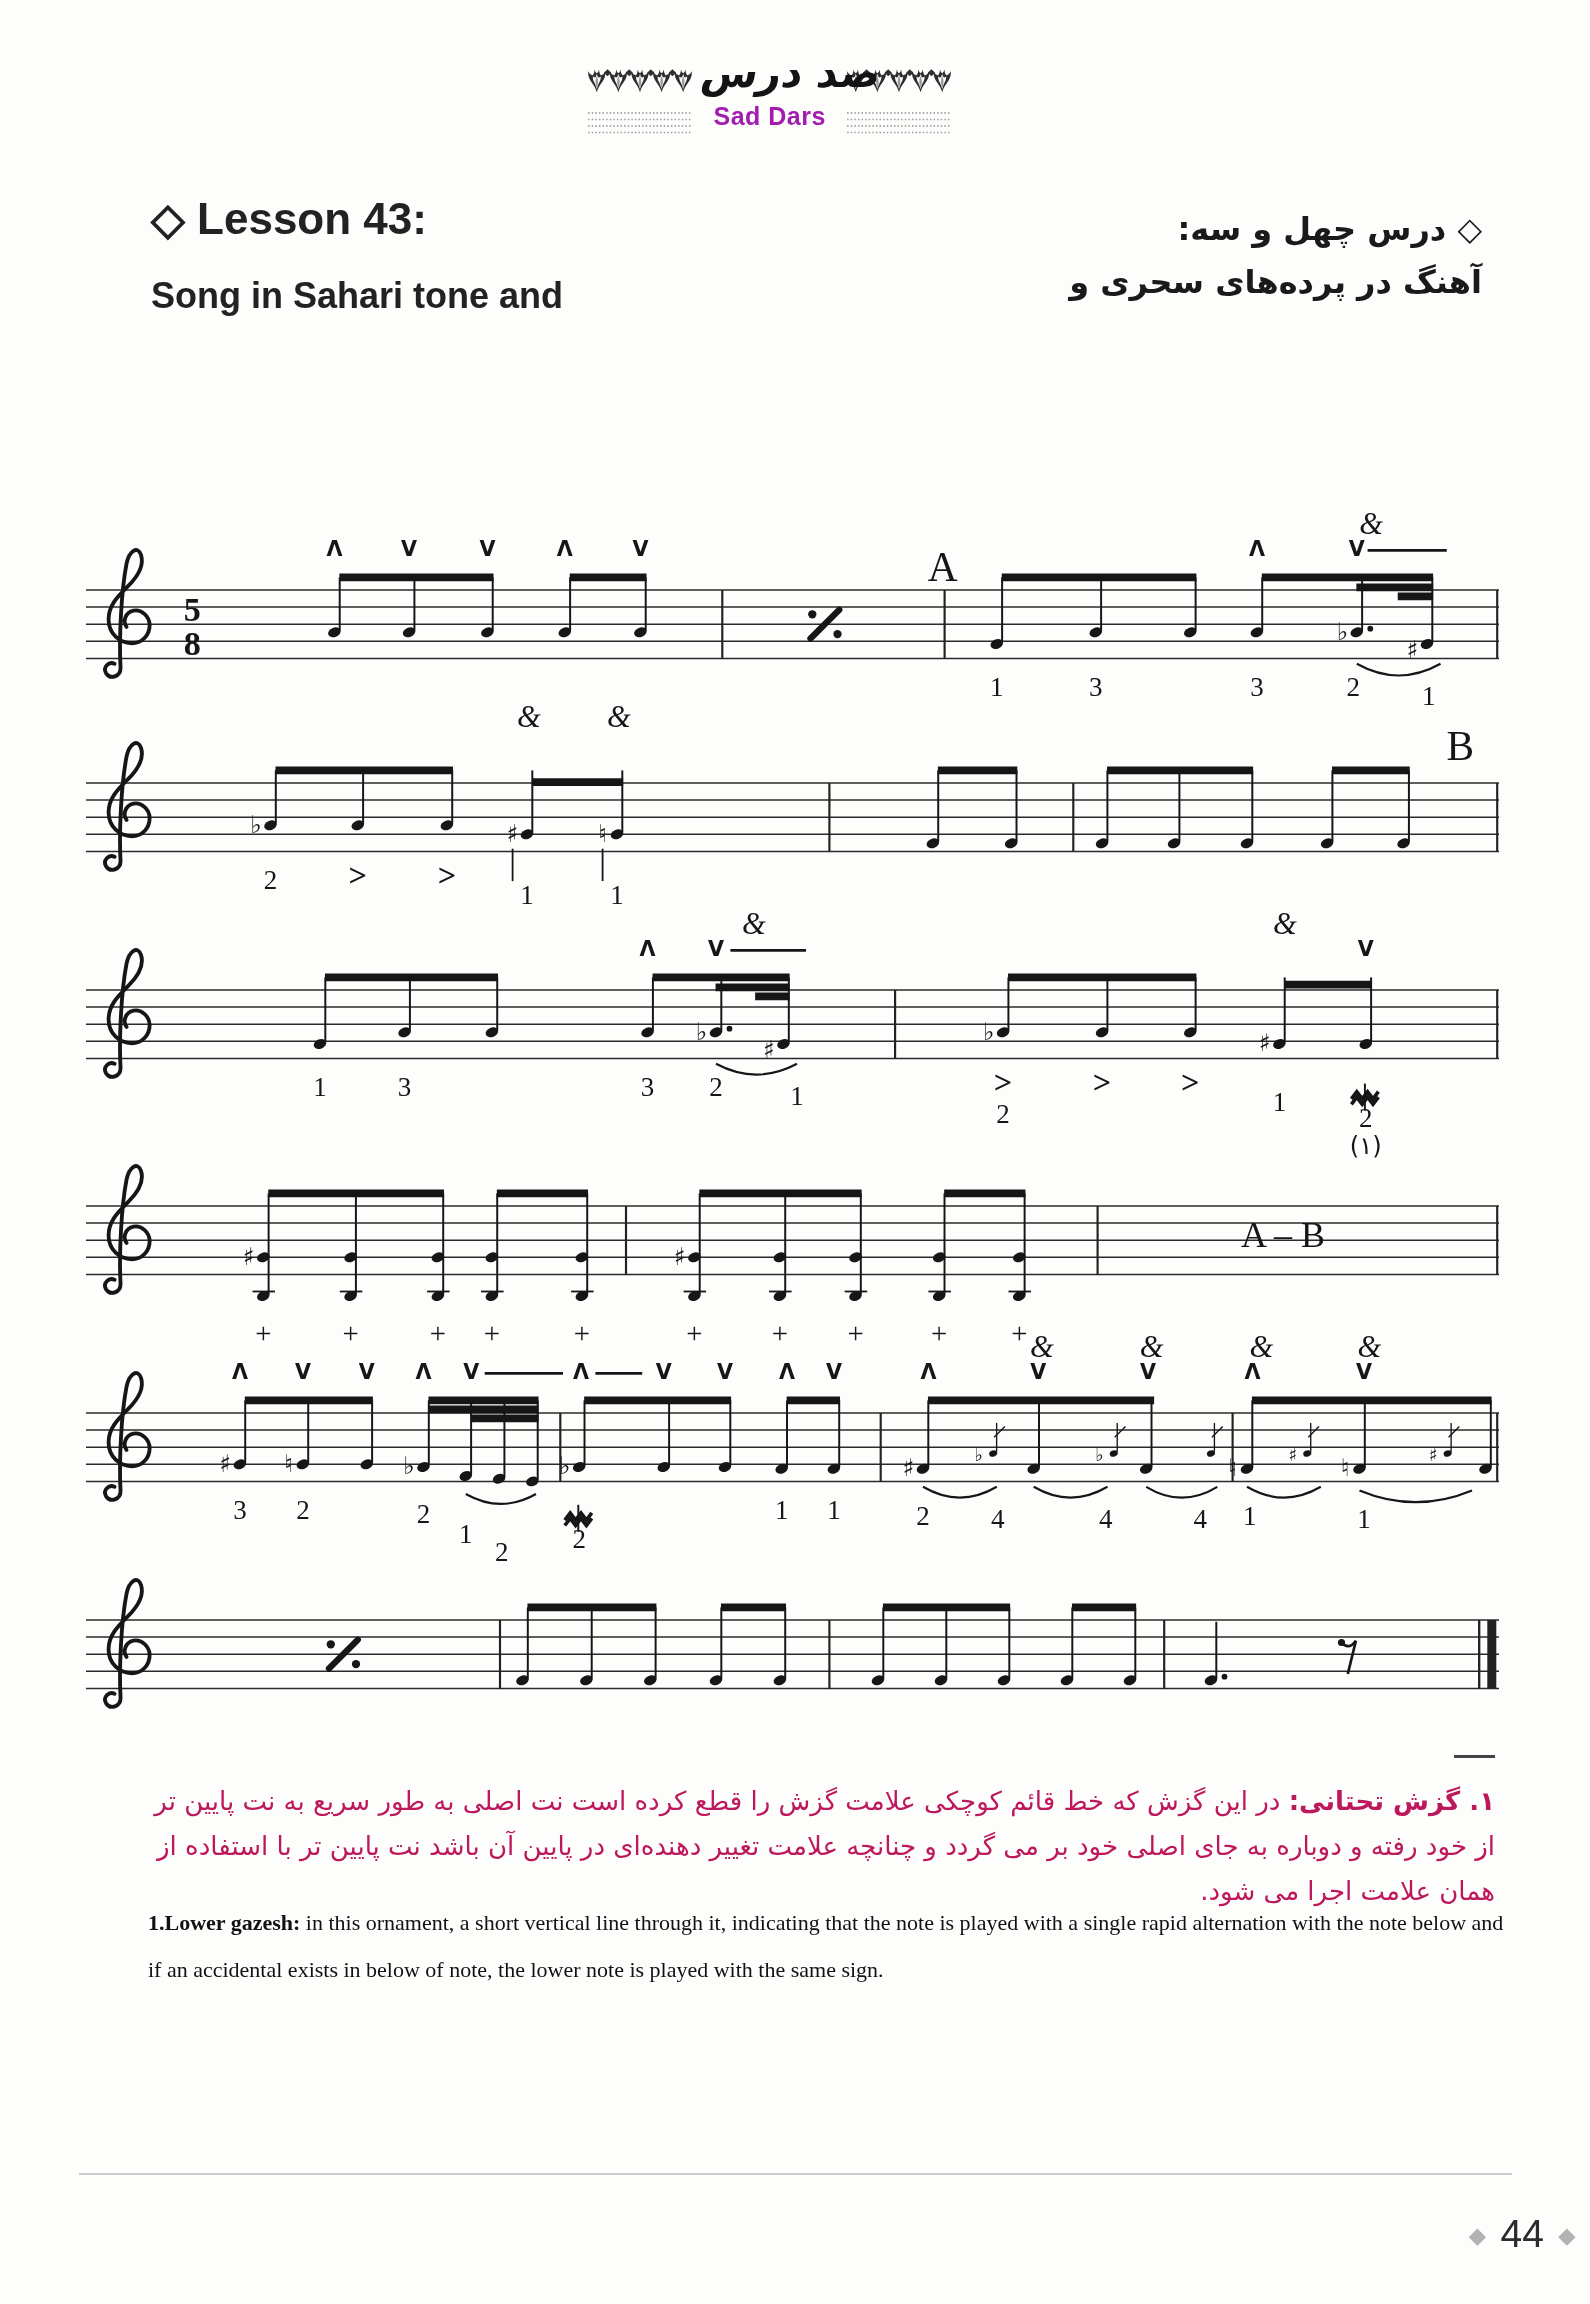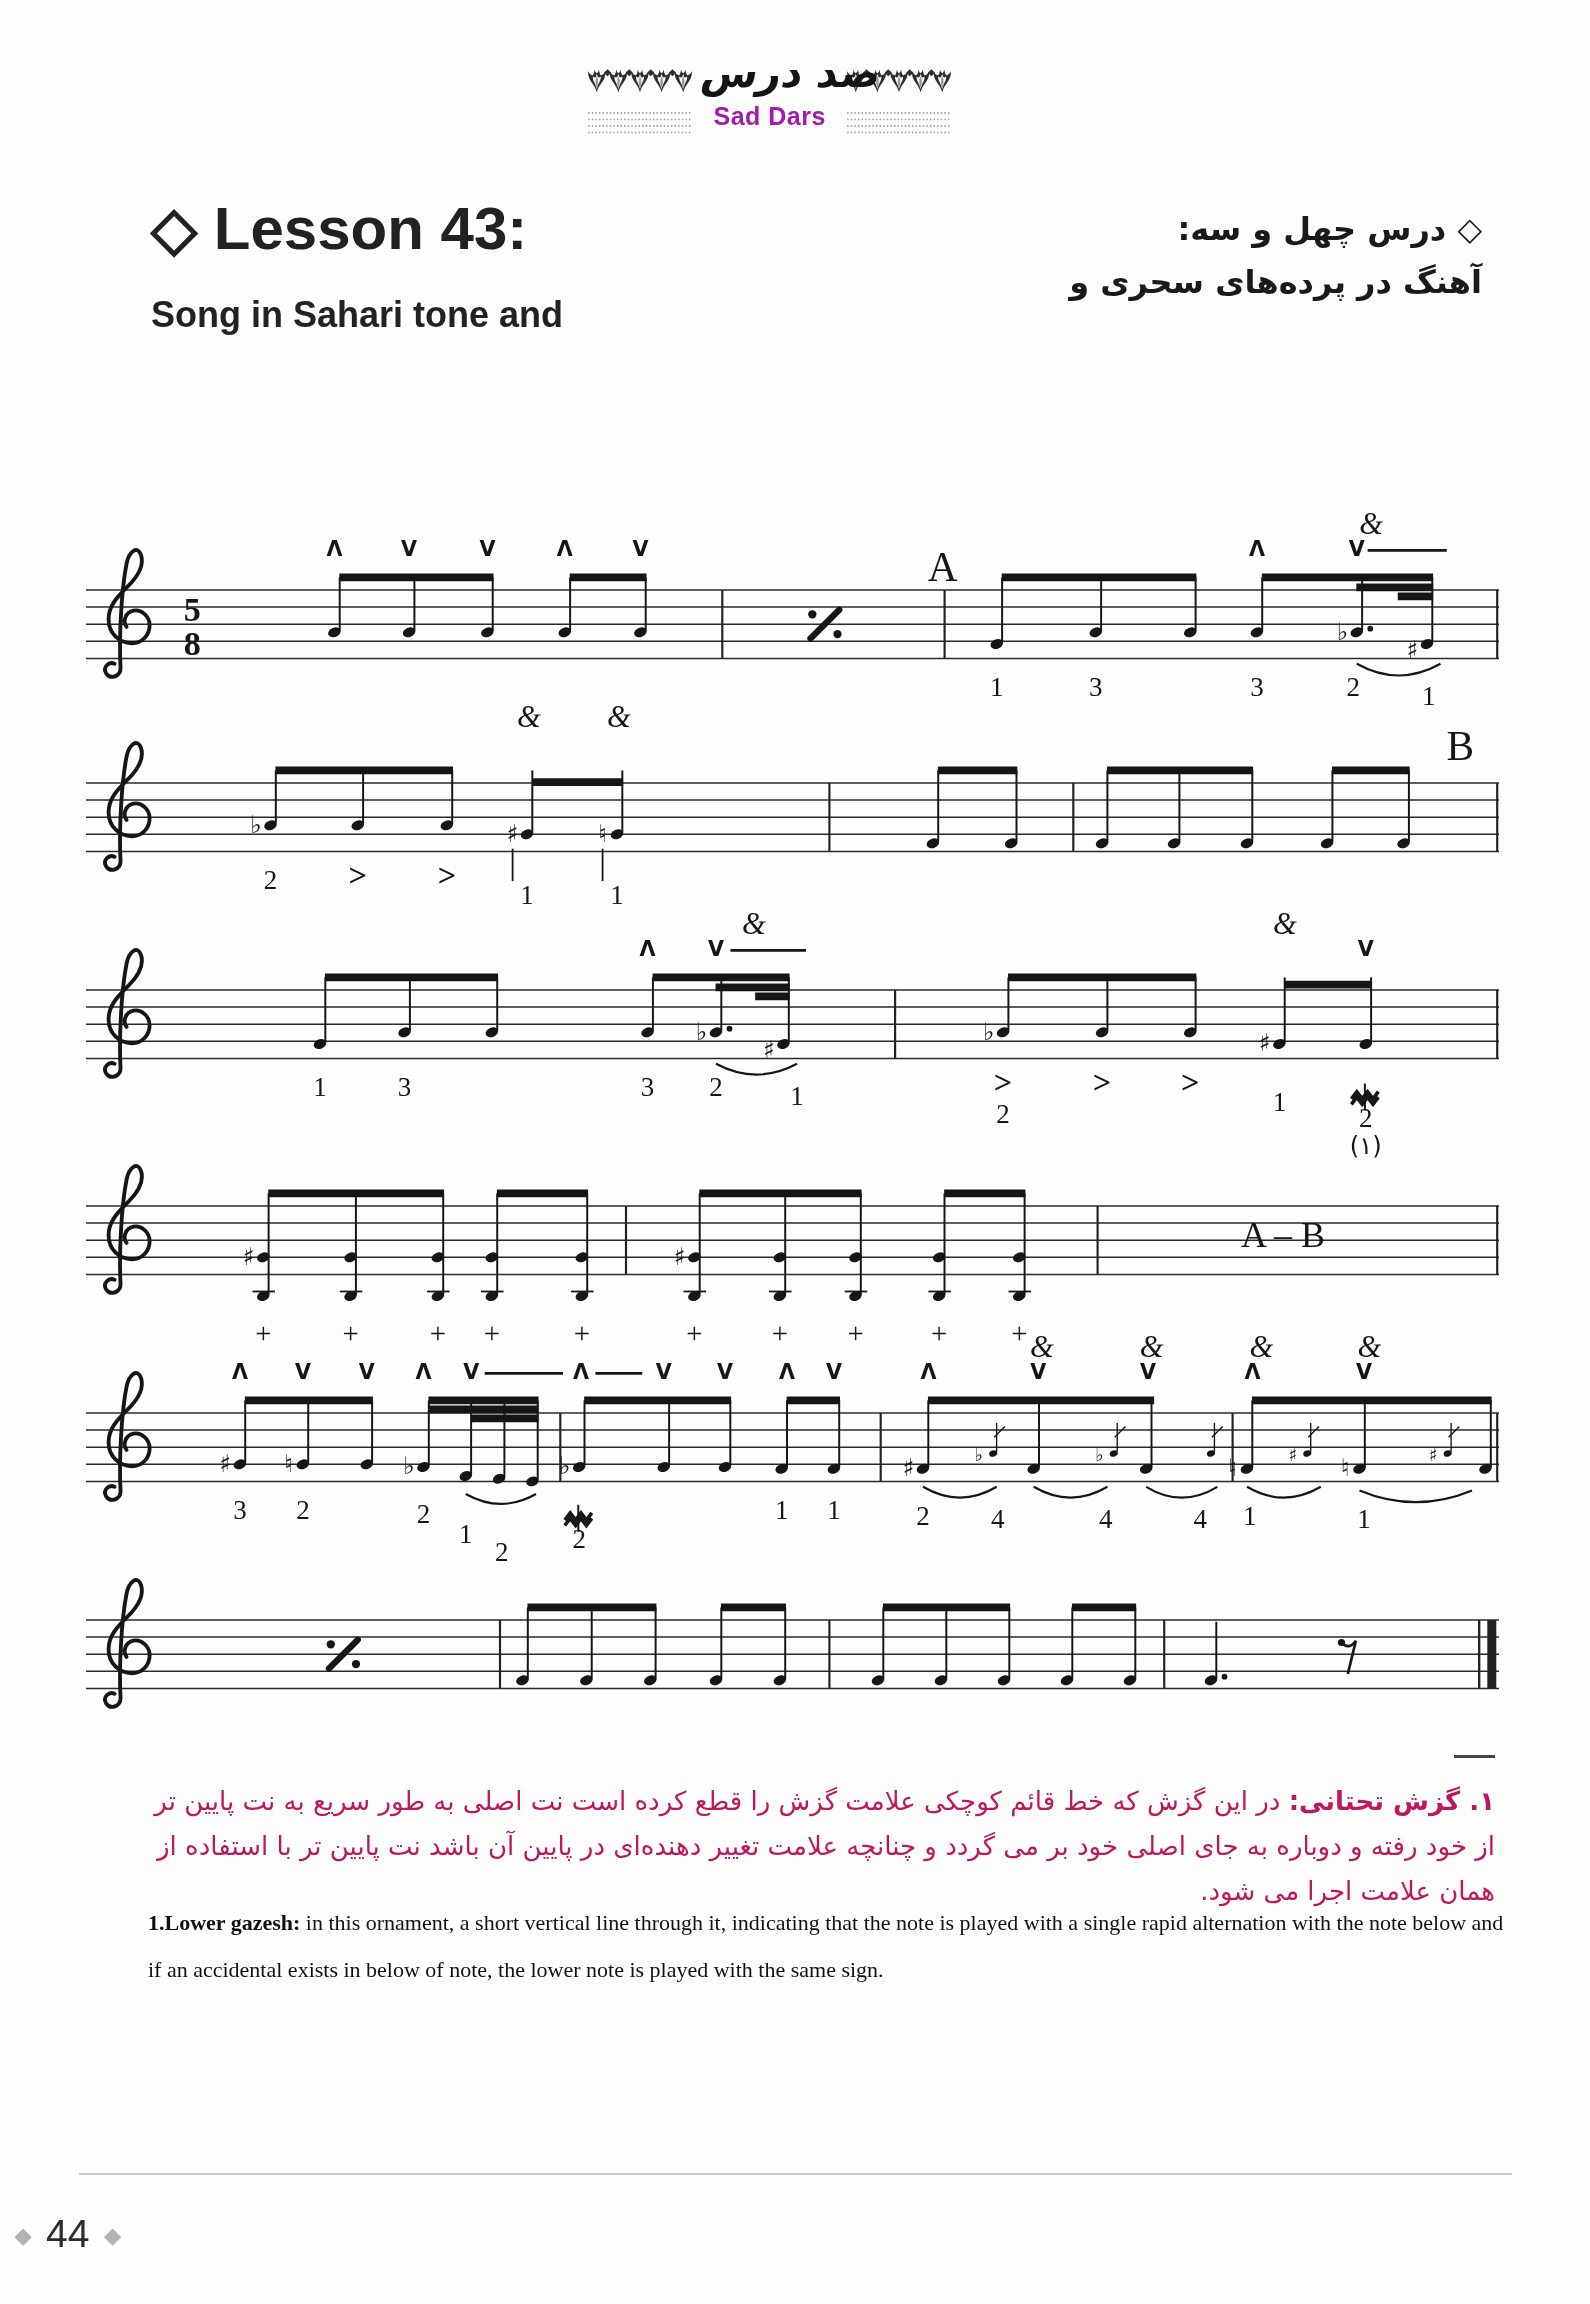--- a/index.html
+++ b/index.html
@@ -6,34 +6,34 @@
 html,body{margin:0;padding:0}
 body{width:1590px;height:2304px;position:relative;background:#fdfdfc;color:#1a1a1a;
      font-family:"Liberation Sans",sans-serif;overflow:hidden}
 .header{position:absolute;top:49px;left:585px;display:flex;align-items:flex-start}
 .orn{margin-top:18px}
 .logo-center{width:135px;text-align:center;margin:0 7.2px}
 .callig{font-family:"DejaVu Sans",sans-serif;font-weight:bold;font-size:41px;white-space:nowrap;
         transform:skewX(-10deg);color:#141414}
 .sadars{font-weight:bold;font-size:25px;margin-top:5px;color:#a21caf;letter-spacing:0.5px}
 .title-en{position:absolute;left:151px;top:193px;font-weight:bold;color:#222}
-.title-en .h{font-size:60px;margin-bottom:25px}
+.title-en .h{font-size:44px;margin-bottom:25px}
 .title-en .l{font-size:36px;line-height:54px}
 .title-fa{position:absolute;right:108px;top:203px;text-align:right;direction:rtl;
           font-family:"DejaVu Sans",sans-serif;font-weight:bold;font-size:32px;line-height:53px;color:#1a1a1a}
 .sys{position:absolute;left:86px}
 .fnsep{position:absolute;top:1755px;right:95px;width:41px;height:2.7px;background:#444}
 .fa-note{position:absolute;top:1779px;left:142px;right:95px;direction:rtl;text-align:right;
          font-family:"DejaVu Sans",sans-serif;font-size:26px;line-height:45px;color:#be185d}
 .fa-note b{font-weight:bold}
 .en-note{position:absolute;top:1899px;left:148px;width:1364px;font-family:"Liberation Serif",serif;
          font-size:22px;line-height:47px;color:#111}
 .en-note b{font-weight:bold}
 .bottomrule{position:absolute;top:2173px;left:79px;width:1433px;height:1.8px;background:#ccc}
-.pageno{position:absolute;top:2212px;left:0;width:100%;text-align:left;font-size:39px;color:#2c2c2c}
+.pageno{position:absolute;top:2212px;left:0;width:100%;text-align:right;font-size:39px;color:#2c2c2c}
 .pageno .d{color:#b3b3b3;font-size:22.5px;vertical-align:4.5px;margin:0 14.4px}
 svg text{user-select:none}
 </style>
 </head>
 <body>
 
 <svg width="0" height="0" style="position:absolute">
   <defs>
     <g id="tulip">
       <path d="M14,33 C11,21 1,17 2,4 C7,12 10,11 11,1 C12,8 16,8 17,1 C18,11 21,12 26,4 C27,17 17,21 14,33 Z" fill="#2e2e2e"></path>

